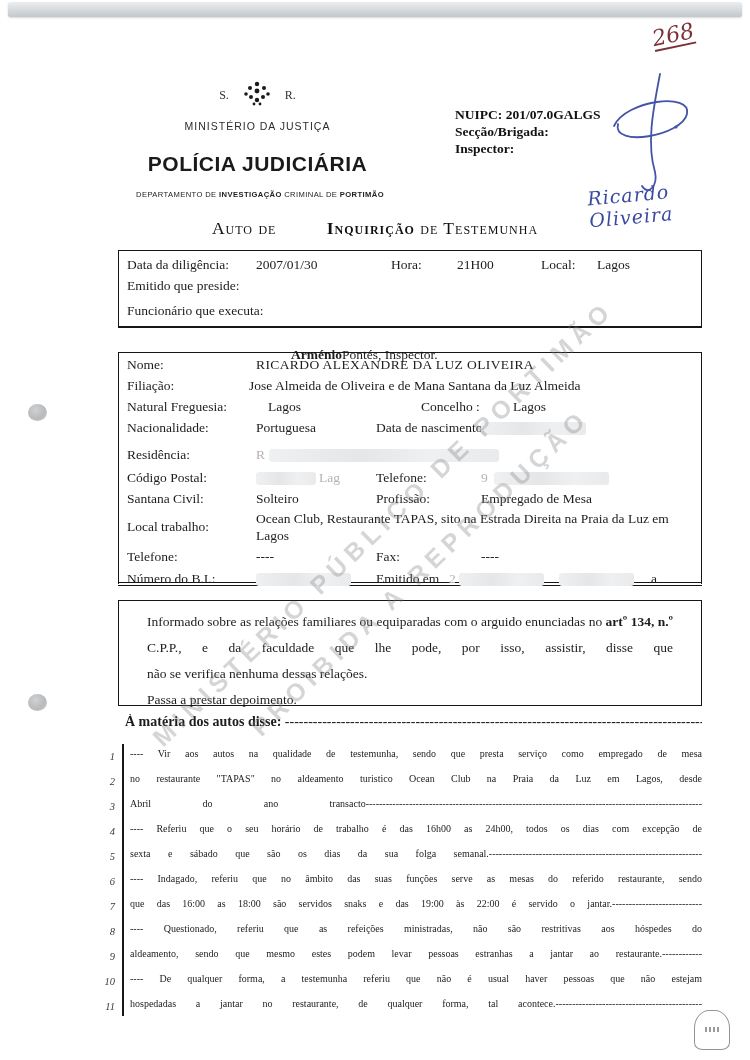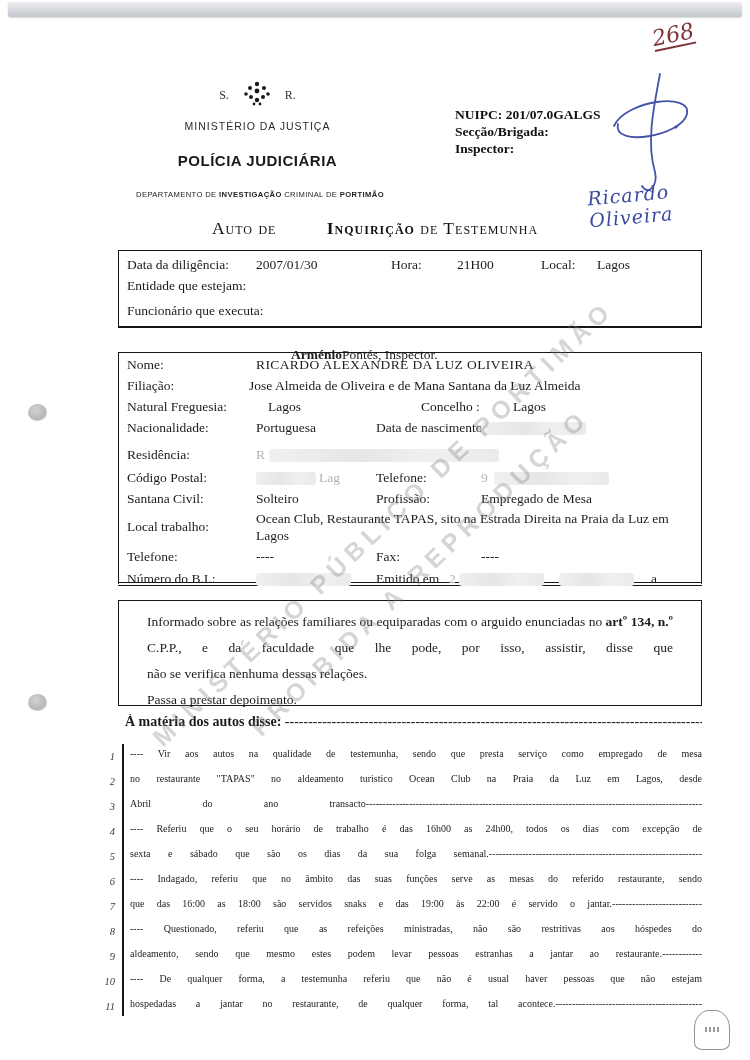--- a/index.html
+++ b/index.html
@@ -12,21 +12,21 @@
   .pagenum{position:absolute;left:652px;top:22px;font-family:"DejaVu Serif",serif;font-style:italic;
            font-size:22px;color:#7c3038;transform:rotate(-12deg);text-decoration:underline;
            text-underline-offset:4px;}
   
   .crest-row{position:absolute;left:115px;top:80px;width:285px;text-align:center;font-size:12px;color:#333;}
   .crest-row .sr{display:inline-block;vertical-align:middle;margin:0 10px;font-family:"Liberation Serif",serif;}
   .crest-svg{display:inline-block;vertical-align:middle;}
   .ministry{position:absolute;left:115px;top:120px;width:285px;text-align:center;
             font-family:"Liberation Sans",sans-serif;font-size:10.5px;letter-spacing:1px;color:#2b2b2b;}
   .org{position:absolute;left:115px;top:152px;width:285px;text-align:center;
-       font-family:"Liberation Sans",sans-serif;font-size:15px;font-weight:bold;letter-spacing:.5px;color:#1a1a1a;}
+       font-family:"Liberation Sans",sans-serif;font-size:21px;font-weight:bold;letter-spacing:.5px;color:#1a1a1a;}
   .dept{position:absolute;left:100px;top:190px;width:320px;text-align:center;
         font-family:"Liberation Sans",sans-serif;font-size:7.6px;letter-spacing:.4px;color:#222;}
   .dept b{font-weight:bold;}
   .case-block{position:absolute;left:455px;top:106px;font-size:13.5px;font-weight:bold;line-height:17px;color:#111;}
   
   .sig{position:absolute;left:598px;top:72px;}
   .handname{position:absolute;left:588px;top:180px;width:170px;font-family:"DejaVu Serif",serif;
             font-style:italic;font-size:19px;color:#3b4aa0;transform:rotate(-5deg);letter-spacing:1px;}
   
   .doctitle{position:absolute;left:0;top:218px;width:750px;text-align:center;font-size:17.5px;
@@ -129,21 +129,21 @@
   <div class="box box1">
     <div class="bx-row" style="top:6px;">
       <span class="p0">Data da diligência:</span>
       <span class="p1">2007/01/30</span>
       <span style="left:272px;">Hora:</span>
       <span style="left:338px;">21H00</span>
       <span style="left:422px;">Local:</span>
       <span style="left:478px;">Lagos</span>
     </div>
     <div class="bx-row" style="top:27px;">
-      <span class="p0">Entidade que estejam:</span>
+      <span class="p0">Emitido que preside:</span>
     </div>
     <div class="bx-row" style="top:52px;">
       <span class="p0">Funcionário que executa:</span>
       <span style="left:172px;margin-top:44px;"><b>Arménio</b><span> Pontés, Inspector.</span></span>
     </div>
   </div>
 
   <div class="box box2">
     <div class="bx-row" style="top:4px;">
       <span class="p0">Nome:</span>

